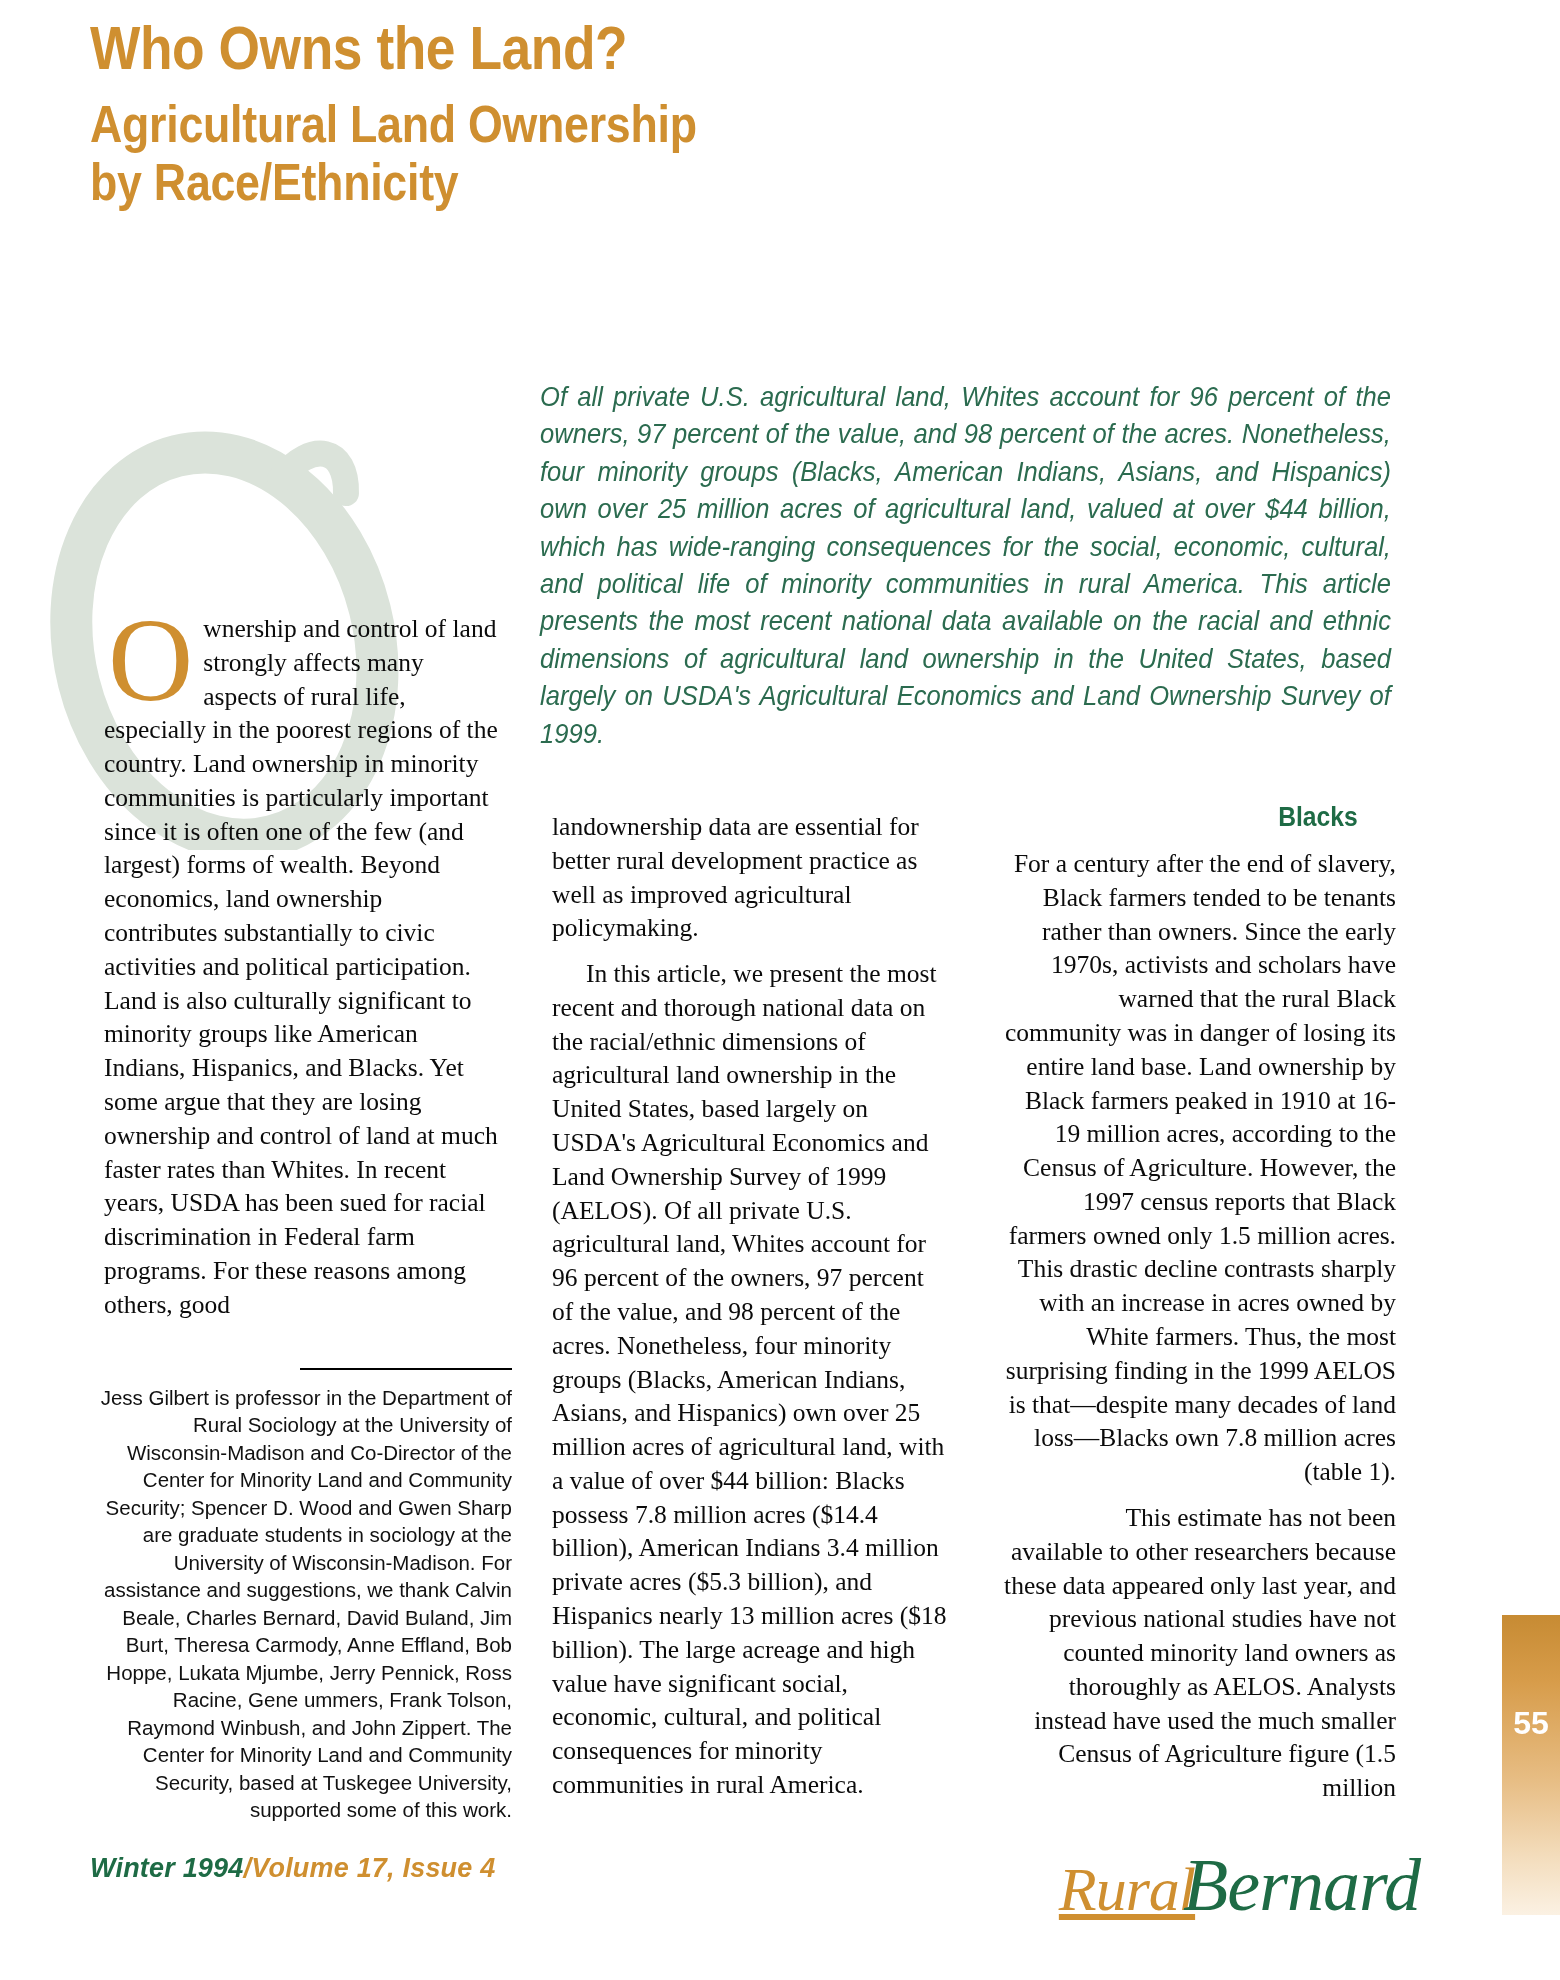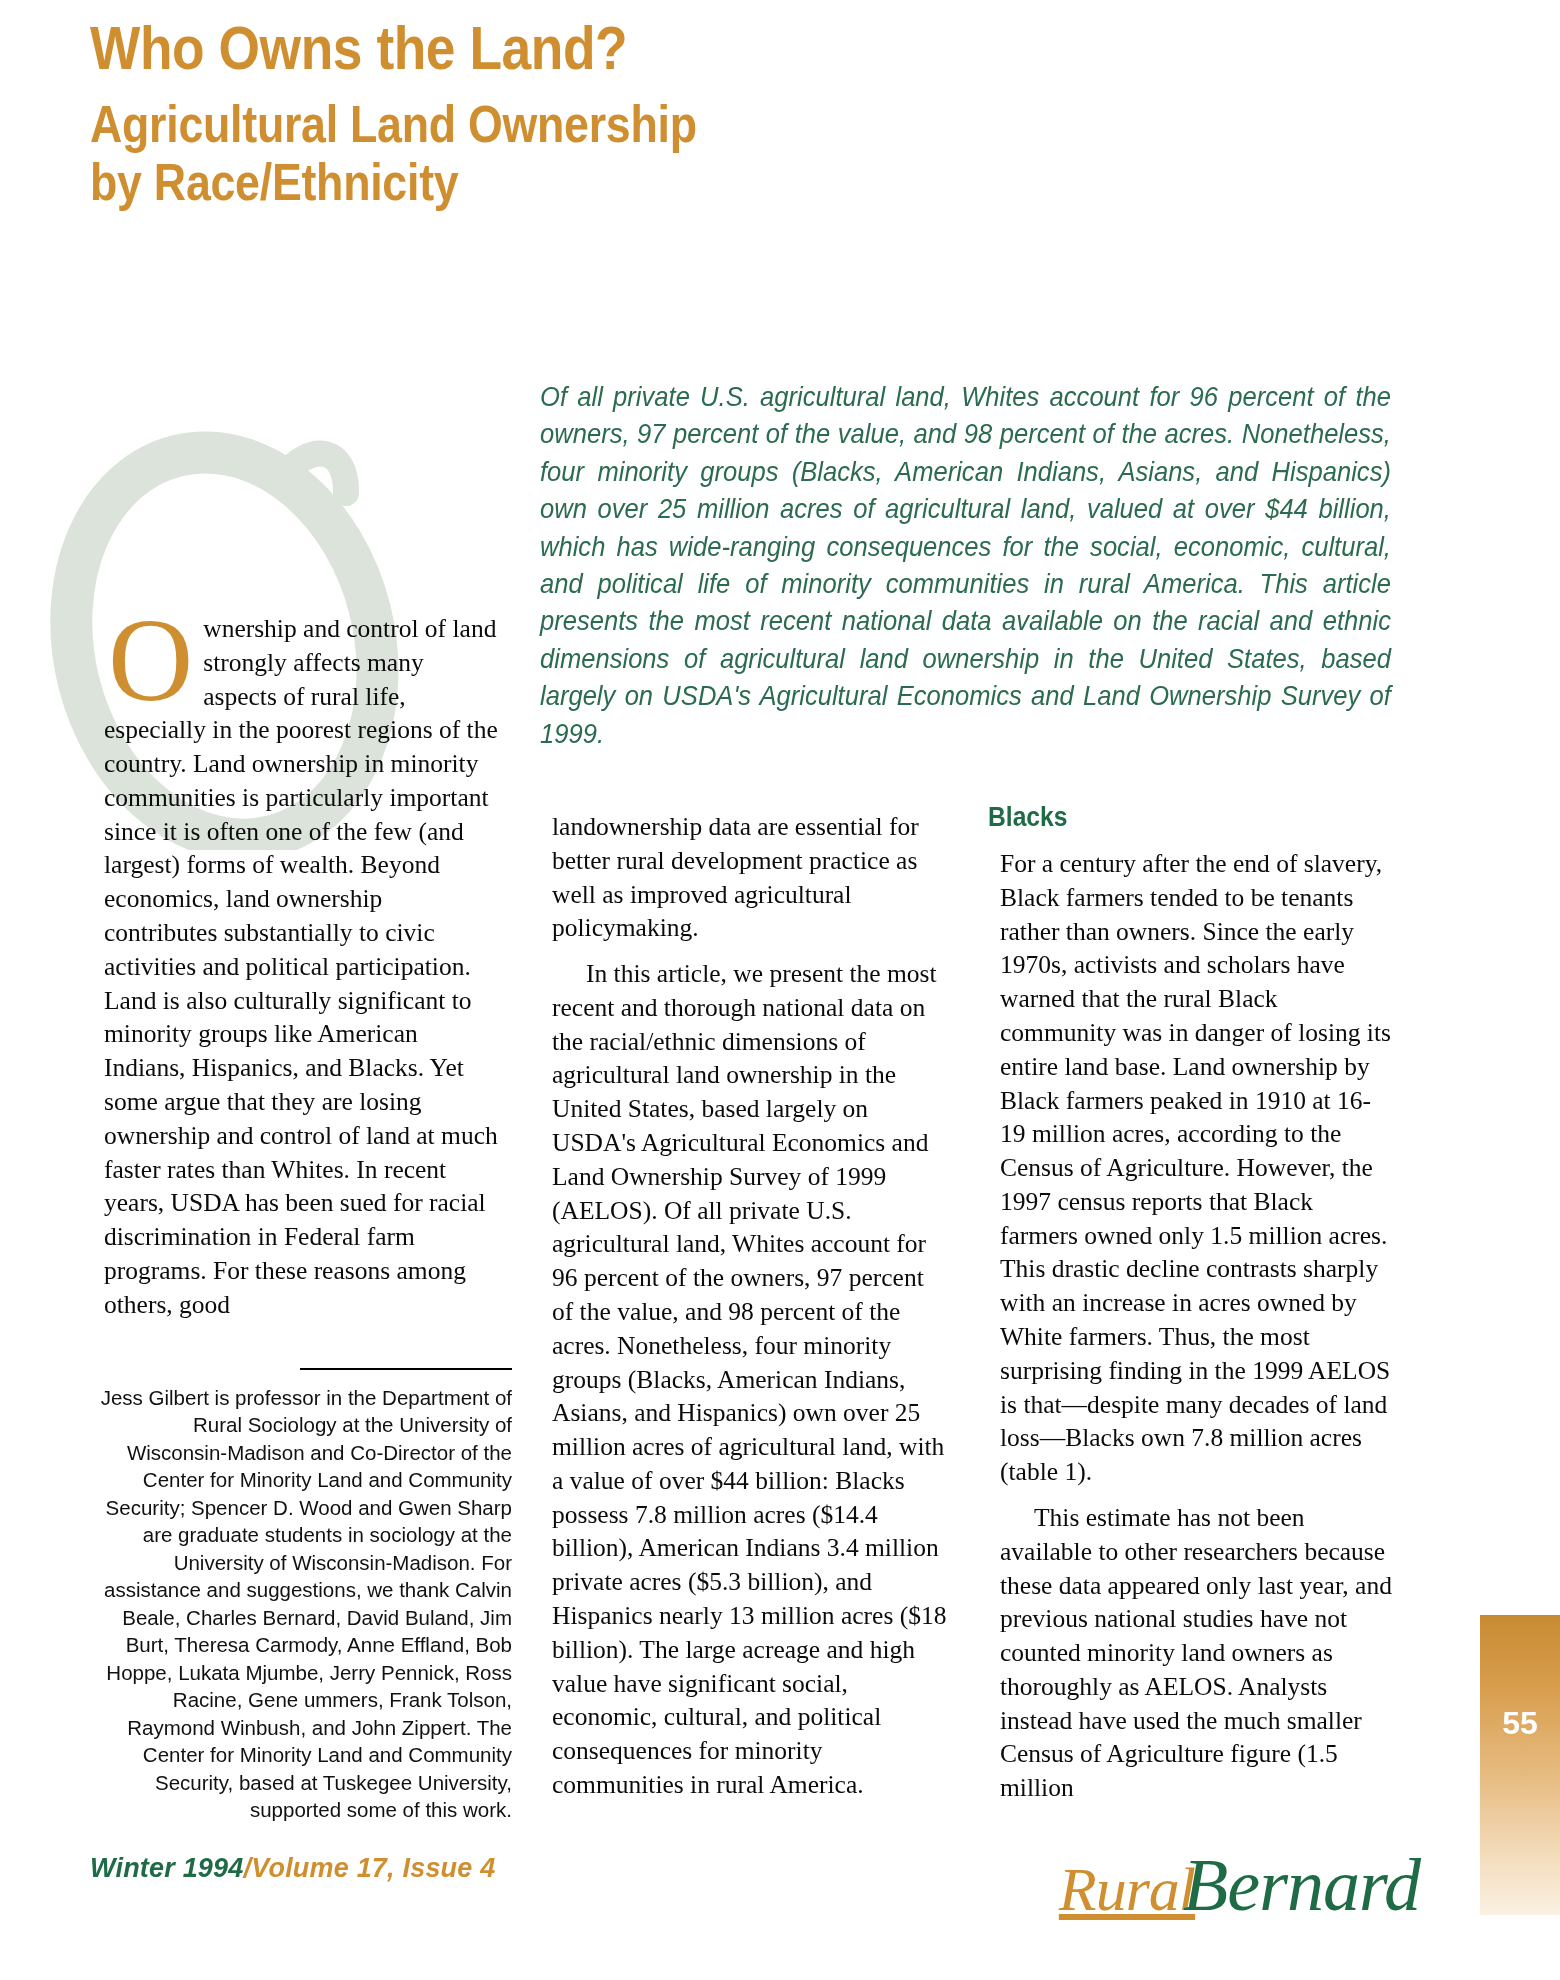--- a/index.html
+++ b/index.html
@@ -96,21 +96,21 @@
     font-size: 25.5px;
     line-height: 1.325;
     color: #0b0b0b;
     text-align: left;
   }
   .col p { margin: 12px; }
   .col p + p { text-indent: 34px; }
 
   .col1 { left: 92px;  top: 600px;  width: 420px; }
   .col2 { left: 540px; top: 798px;  width: 420px; }
-  .col3 { left: 988px; top: 798px;  width: 420px; }
+  .col3 { left: 988px; top: 798px;  width: 420px; text-align: right; }
 
   .dropcap {
     float: left;
     font-family: "Liberation Serif", serif;
     font-size: 118px;
     line-height: 0.80;
     color: #cf8f30;
     padding: 10px 10px 0 16px;
     margin-top: 4px;
   }
@@ -180,24 +180,23 @@
     color: #1e6b45;
     letter-spacing: -1px;
     margin-left: -12px;
   }
 
   
   .page-tab {
     position: absolute;
     right: 0;
     top: 1615px;
-    width: 40px;
+    width: 58px;
     height: 300px;
     background: linear-gradient(to bottom, #c78b33 0%, #d79c4a 22%, #e7bd84 55%, #f3dcbb 80%, #fbf1e3 100%);
-    padding-left: 40px;
   }
   .page-tab .num {
     position: absolute;
     top: 90px;
     left: 0;
     right: 0;
     text-align: center;
     font-family: "Liberation Sans Narrow", "Liberation Sans", sans-serif;
     font-weight: bold;
     font-size: 32px;

